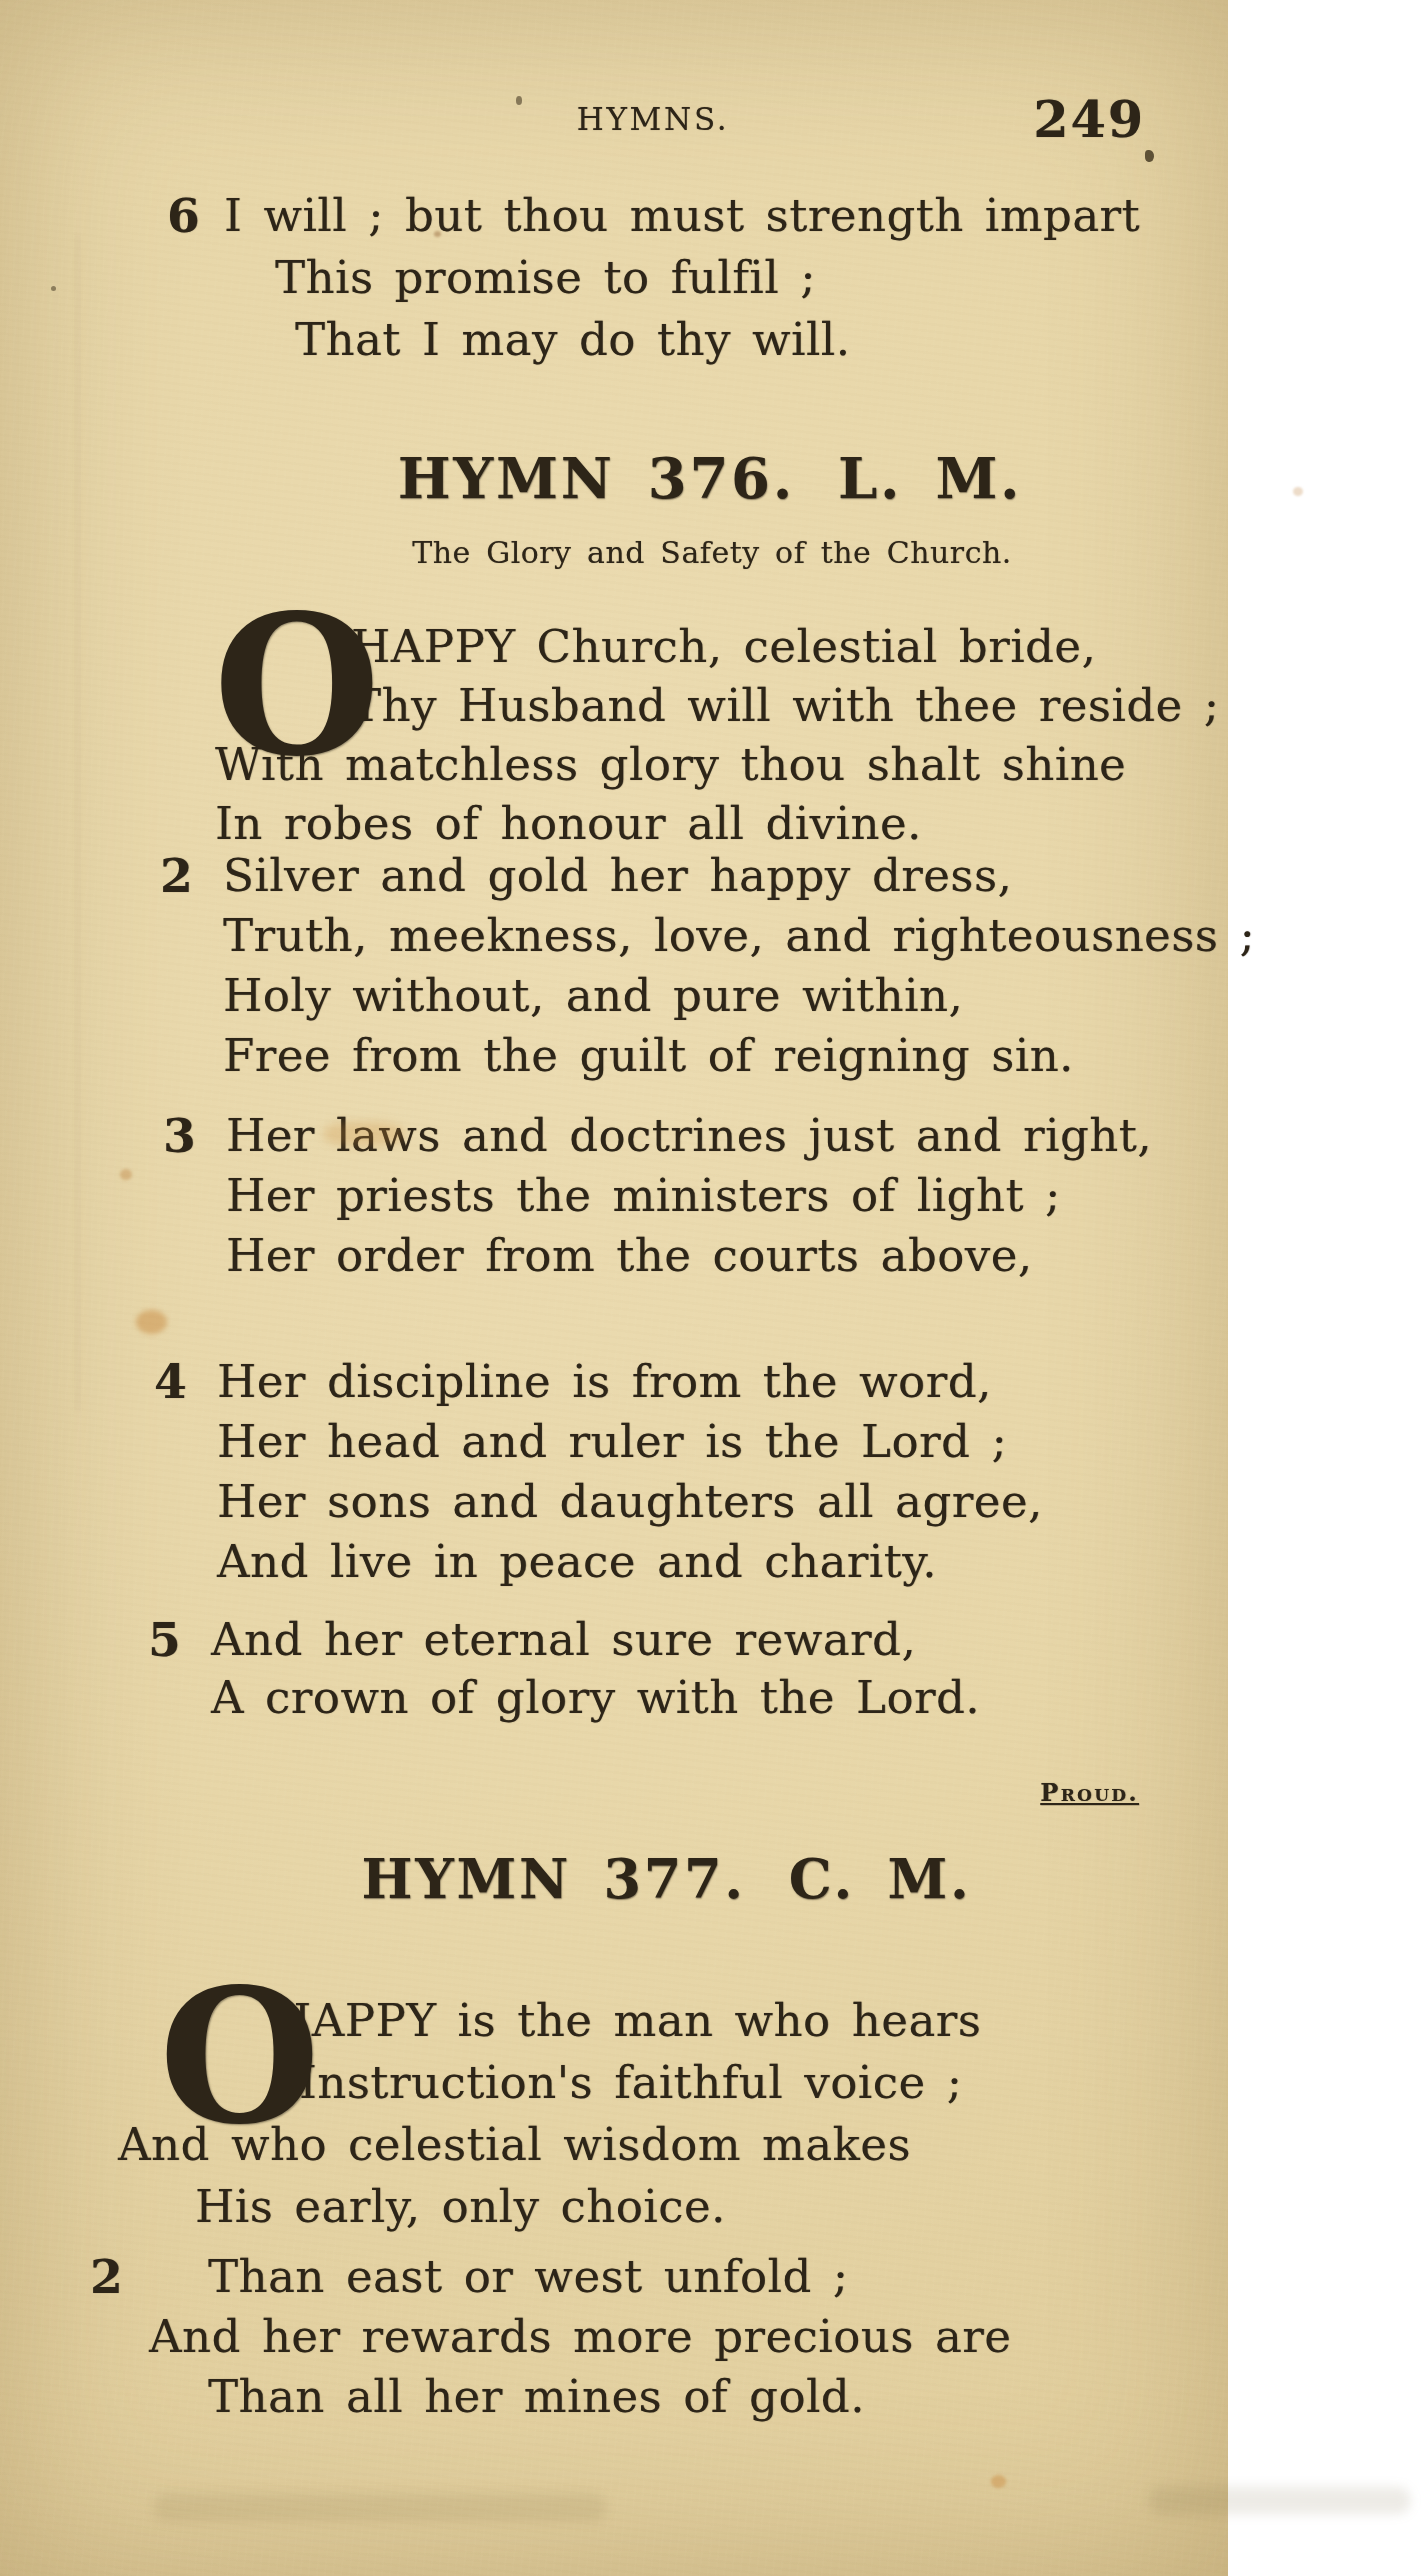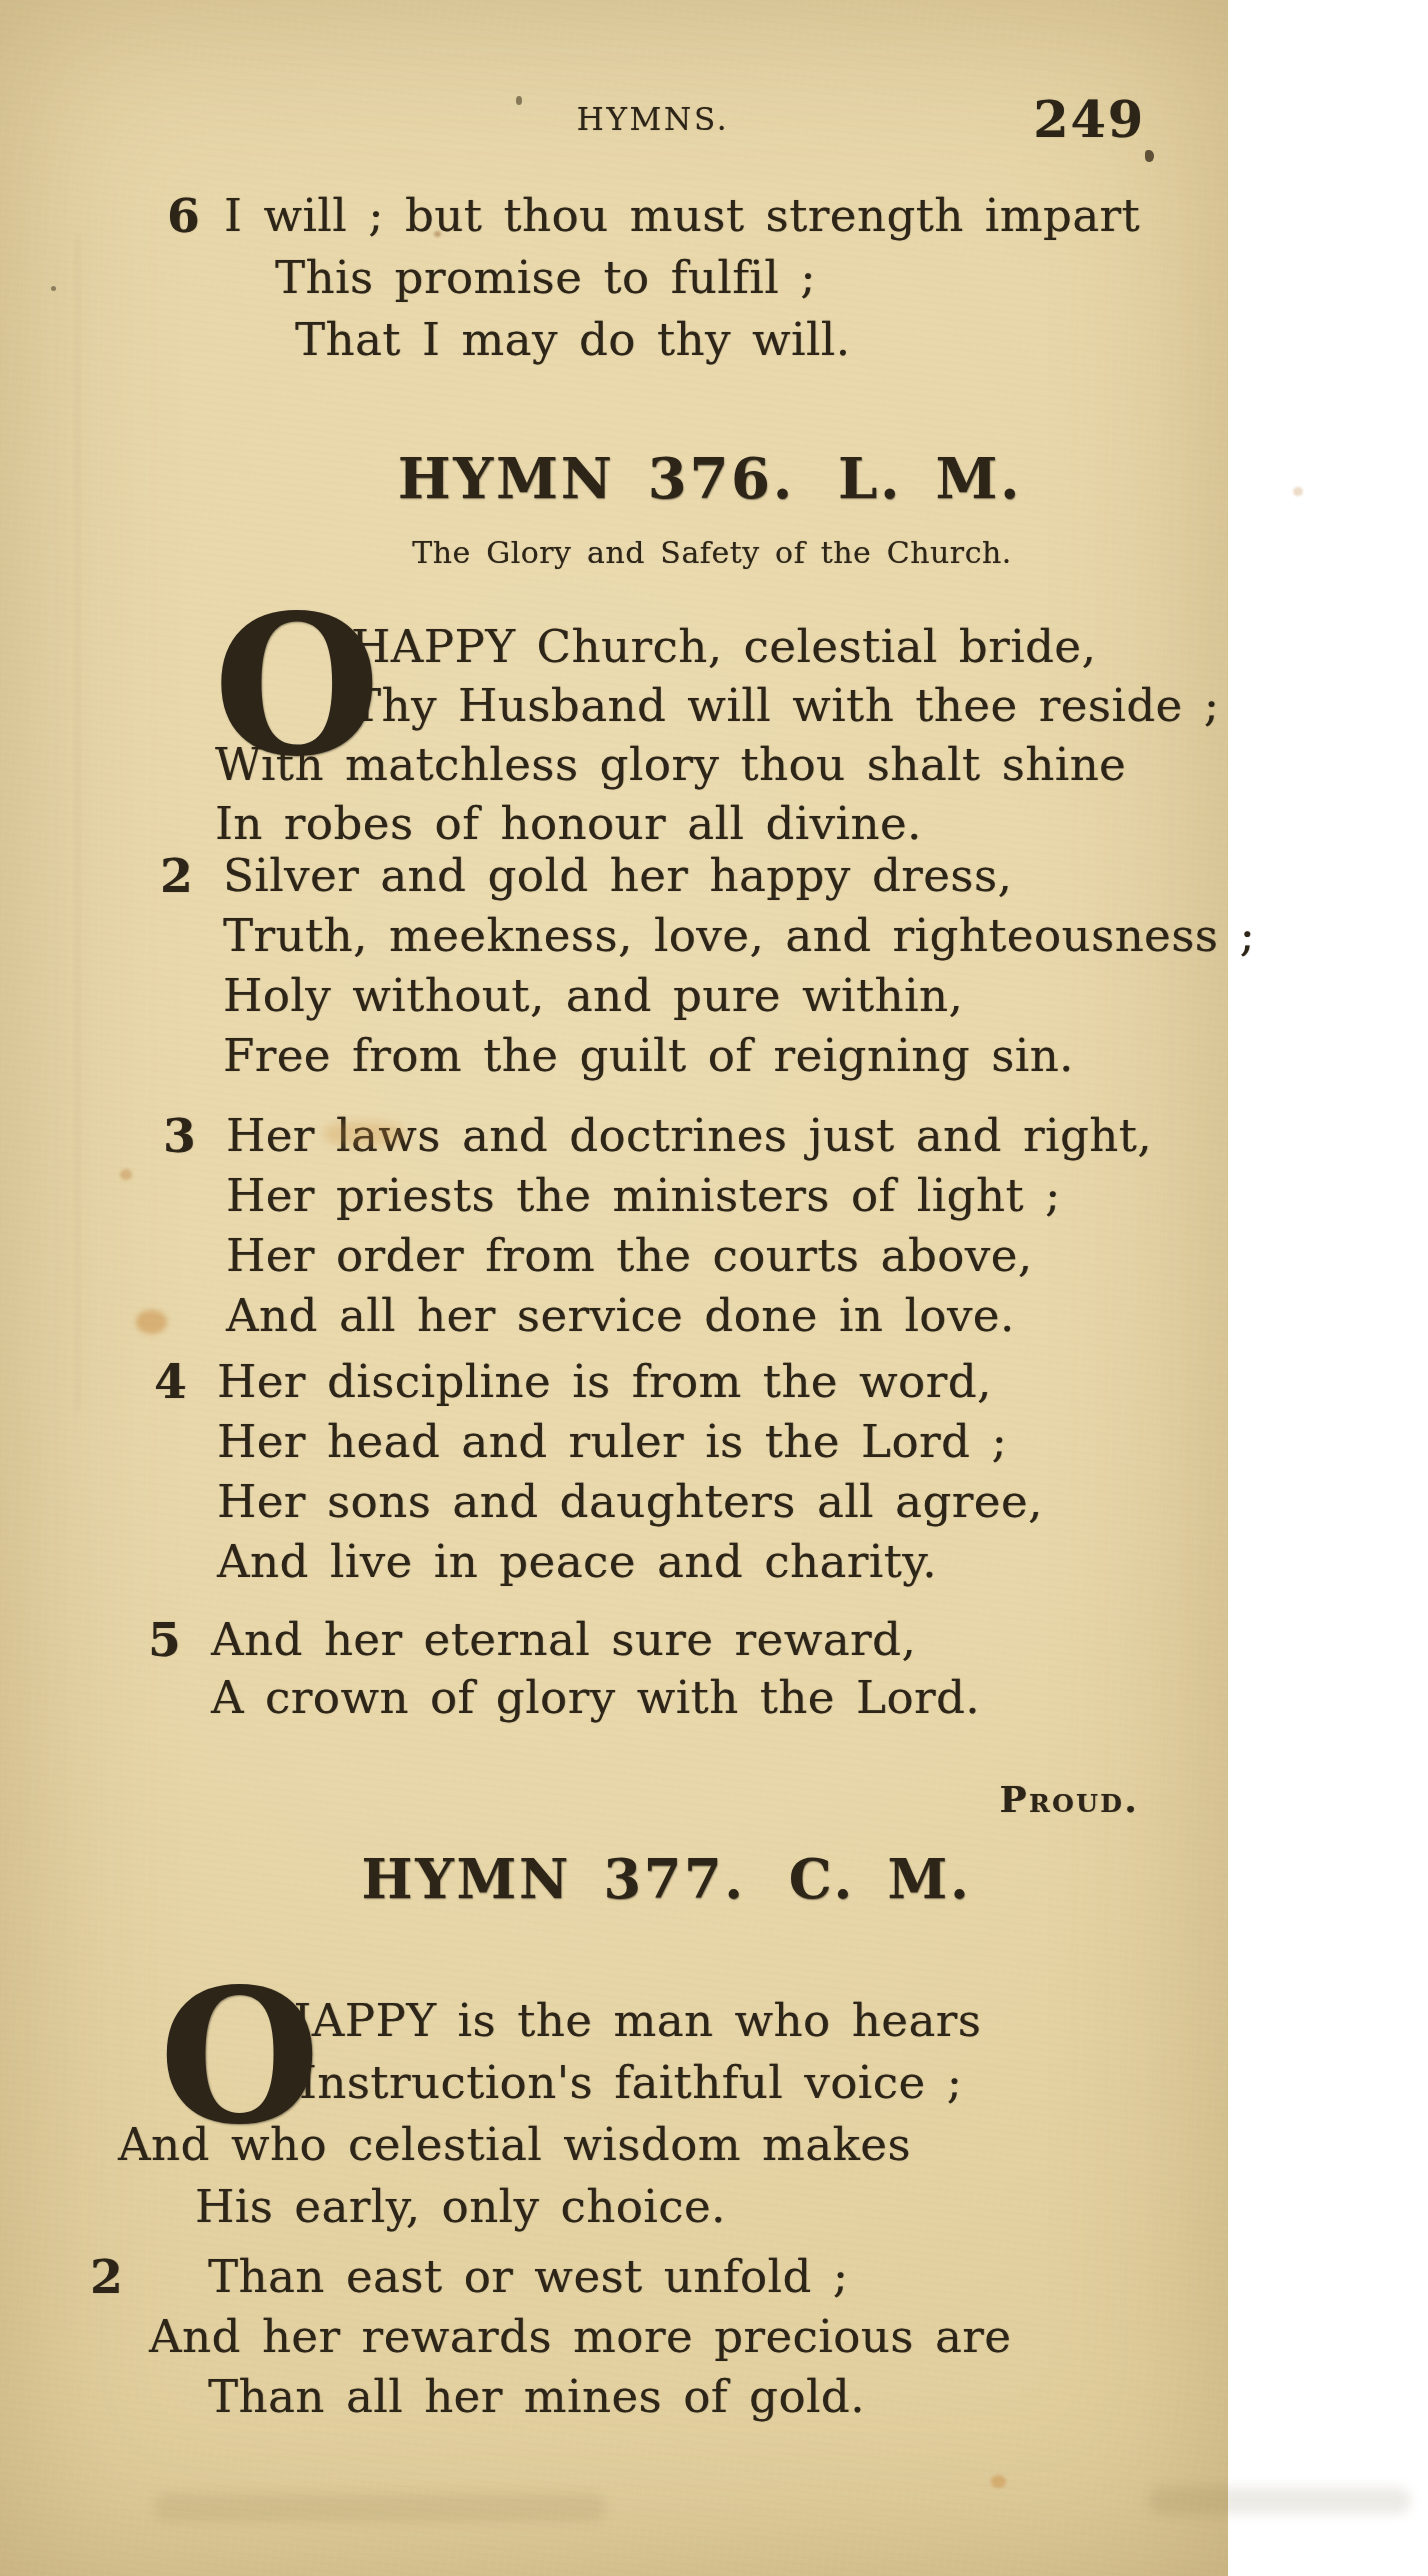--- a/index.html
+++ b/index.html
@@ -78,22 +78,23 @@
   .meter{margin-left:43px;}
   .subtitle{
     position:absolute;text-align:center;
     font-size:30px;letter-spacing:0.5px;word-spacing:5.4px;
     text-shadow:0 0 0.9px rgba(45,37,24,.5);
   }
   .sub376{top:535px;left:0;width:1424px;}
   .sub377{top:1925px;left:0;width:1324px;}
   .attrib{
     position:absolute;top:1778px;right:89px;
-    font-size:36px;font-weight:bold;font-variant:small-caps;letter-spacing:2.3px;
+    font-size:24px;font-weight:bold;font-variant:small-caps;letter-spacing:2.3px;
     text-shadow:0.4px 0.4px 0.9px rgba(45,37,24,.55);
+    text-decoration:underline;
   }
   
   .spot{position:absolute;border-radius:50%;pointer-events:none;}
   .spot1{top:1310px;left:136px;width:31px;height:23.5px;background:rgba(193,121,41,.40);filter:blur(2.7px);}
   .spot2{top:1122px;left:324px;width:80px;height:23.5px;background:rgba(205,143,60,.26);filter:blur(4.5px);border-radius:40%;}
   .spot3{top:1169px;left:120px;width:11.8px;height:11px;background:rgba(180,112,40,.32);filter:blur(1.4px);}
   .spot4{top:2475px;left:991px;width:15.4px;height:12.7px;background:rgba(200,130,50,.38);filter:blur(1.8px);}
   .spot5{top:150px;left:1145px;width:9px;height:11.8px;background:rgba(58,46,26,.78);border-radius:40% 60% 55% 45%;}
   .spot6{top:96px;left:516px;width:6.3px;height:9px;background:rgba(58,46,26,.55);}
   .spot7{top:487px;left:1293px;width:10px;height:9px;background:rgba(190,130,60,.28);filter:blur(0.9px);}
@@ -140,21 +141,20 @@
     <div class="line">Truth, meekness, love, and righteousness ;</div>
     <div class="line">Holy without, and pure within,</div>
     <div class="line">Free from the guilt of reigning sin.</div>
   </section>
 
   <section class="verse v376-3">
     <span class="vnum">3</span>
     <div class="line">Her laws and doctrines just and right,</div>
     <div class="line">Her priests the ministers of light ;</div>
     <div class="line">Her order from the courts above,</div>
-    <div class="line">And all her service done in love.</div>
   </section>
 
   <section class="verse v376-4">
     <span class="vnum">4</span>
     <div class="line">Her discipline is from the word,</div>
     <div class="line">Her head and ruler is the Lord ;</div>
     <div class="line">Her sons and daughters all agree,</div>
     <div class="line">And live in peace and charity.</div>
   </section>
 

